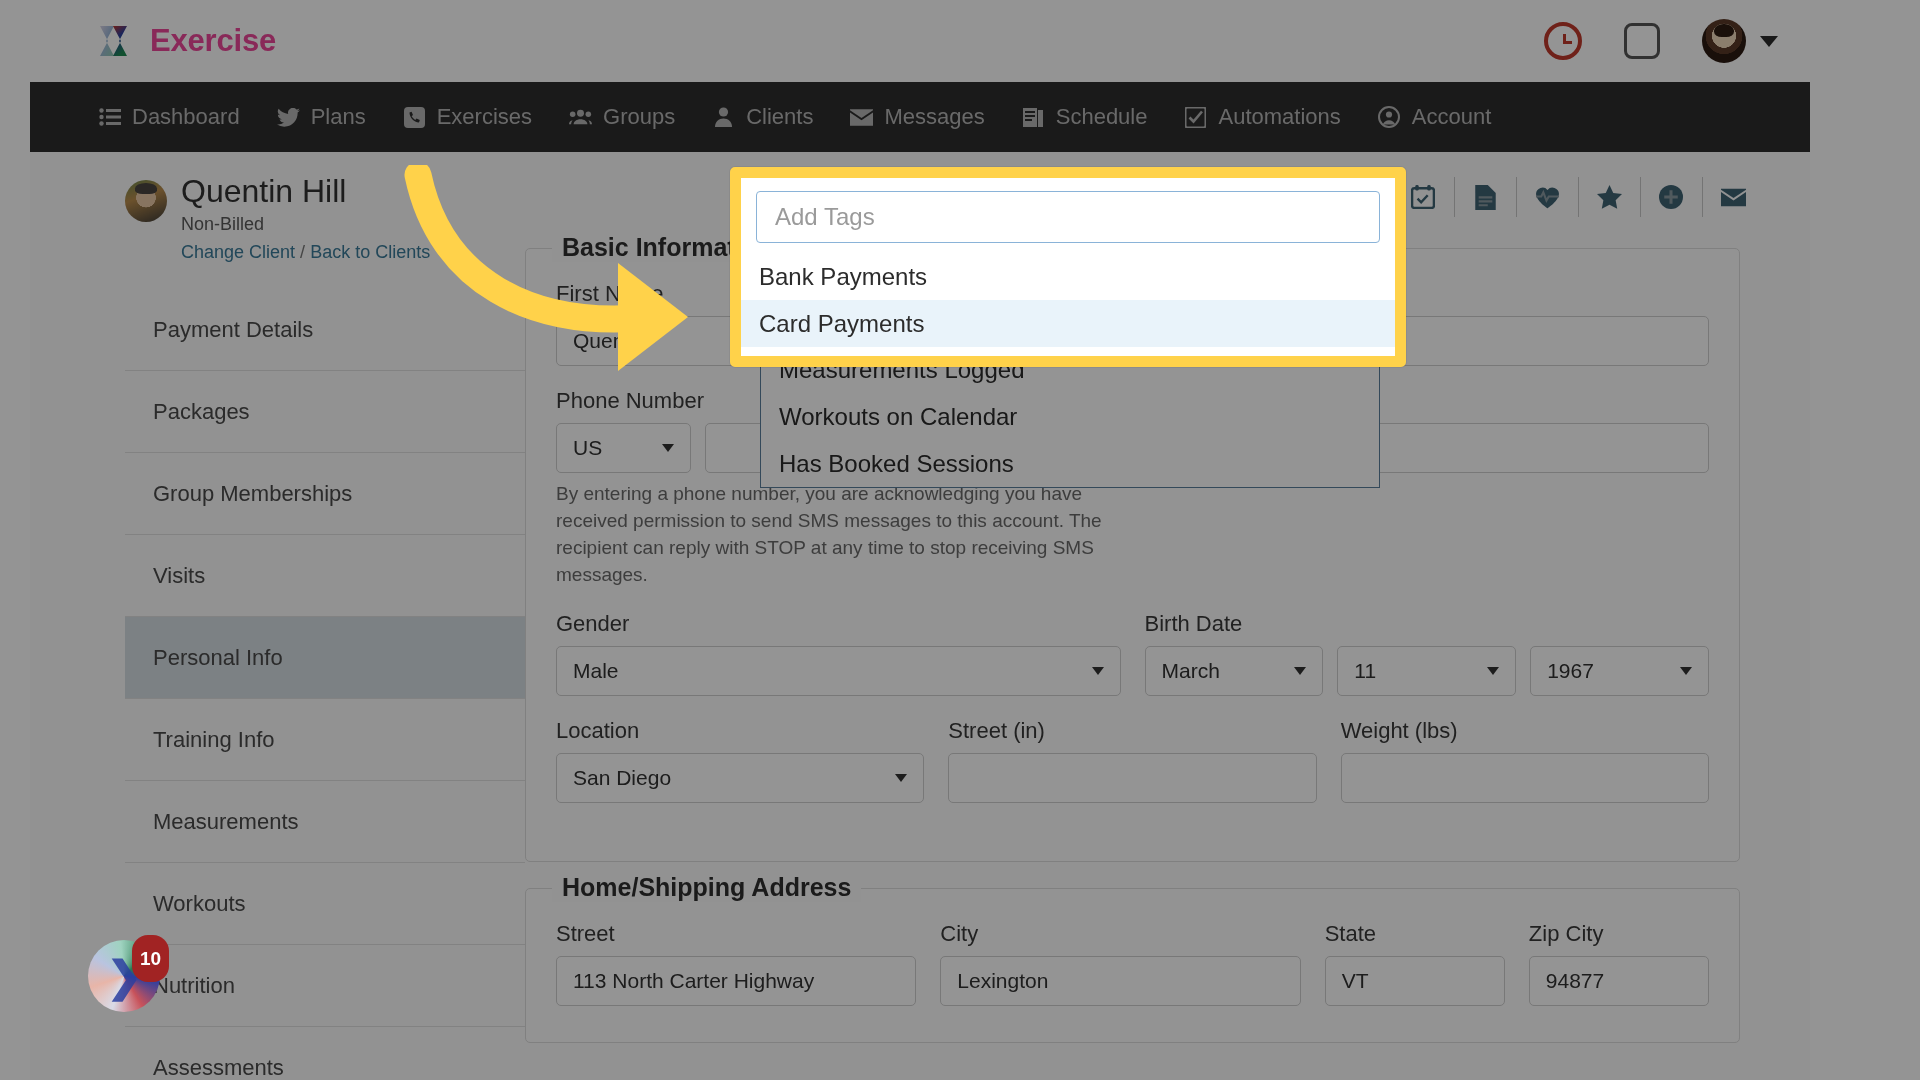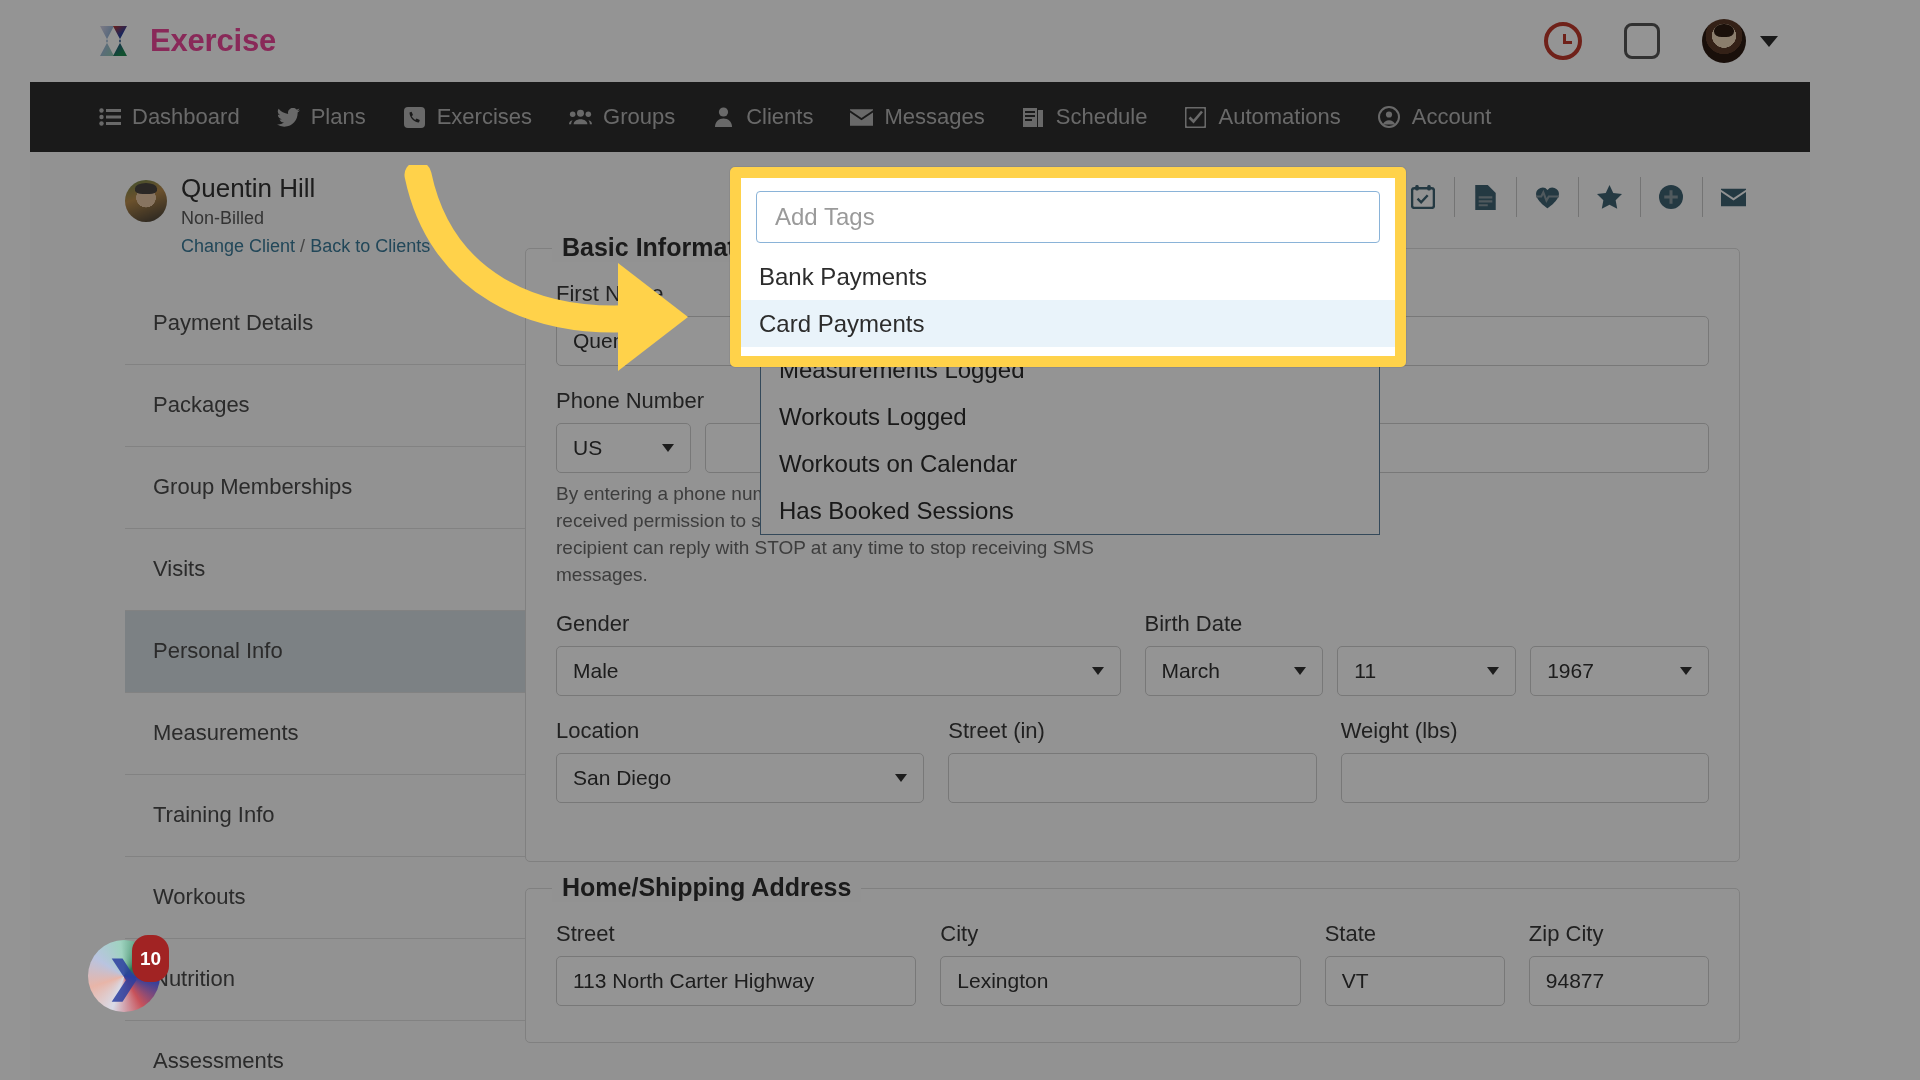--- a/index.html
+++ b/index.html
@@ -94,21 +94,21 @@
     margin-top: 6px;
     background:
       radial-gradient(circle at 50% 42%, #e8c9a6 0 30%, transparent 31%),
       linear-gradient(160deg,#6e8a4d 0%,#b98c4d 40%,#3e3b37 100%);
     position: relative; overflow: hidden;
   }
   .client-avatar::after {
     content:""; position:absolute; left:24%; top:8%; width:52%; height:26%;
     border-radius: 50% 50% 35% 35%; background:#4a4541;
   }
-  .client-name { font-size: 26px; color: #333; font-weight: 400; line-height: 1.1; }
+  .client-name { font-size: 32px; color: #333; font-weight: 400; line-height: 1.1; }
   .client-status { font-size: 18px; color: #5a5a5a; margin-top: 5px; }
   .client-links { font-size: 18px; margin-top: 7px; color: #777; }
   .client-links a { color: #3b7b99; text-decoration: none; cursor: pointer; }
 
   .side-menu { margin-top: 26px; width: 400px; }
   .side-item {
     height: 82px; display: flex; align-items: center;
     padding-left: 28px; font-size: 22px; color: #4a4a4a;
     border-bottom: 1px solid #e1e1e1; cursor: pointer;
   }
@@ -375,24 +375,24 @@
           <div class="side-item">
               <span>Group Memberships</span>
             </div>
           <div class="side-item">
               <span>Visits</span>
             </div>
           <div class="side-item active">
               <span>Personal Info</span>
             </div>
           <div class="side-item">
+              <span>Training Info</span>
+            </div>
+          <div class="side-item">
               <span>Measurements</span>
-            </div>
-          <div class="side-item">
-              <span>Training Info</span>
             </div>
           <div class="side-item">
               <span>Workouts</span>
             </div>
           <div class="side-item">
               <span>Nutrition</span>
             </div>
           <div class="side-item">
               <span>Assessments</span>
             </div>
@@ -550,21 +550,20 @@
       </div>
     </div>
 
     <div class="tags-dropdown">
       <div class="tag-input-shell">
         <div class="tag-input">Add Tags</div>
       </div>
       <div class="tag-opt">Bank Payments</div>
       <div class="tag-opt hl">Card Payments</div>
       <div class="tag-opt">Measurements Logged</div>
-      <div class="tag-opt">Workouts Logged</div>
       <div class="tag-opt">Workouts on Calendar</div>
       <div class="tag-opt">Has Booked Sessions</div>
     </div>
 
     <div class="chat-bubble">
       <span class="glyph">❯</span>
     </div>
     <div class="chat-badge">10</div>
   </div>
 

